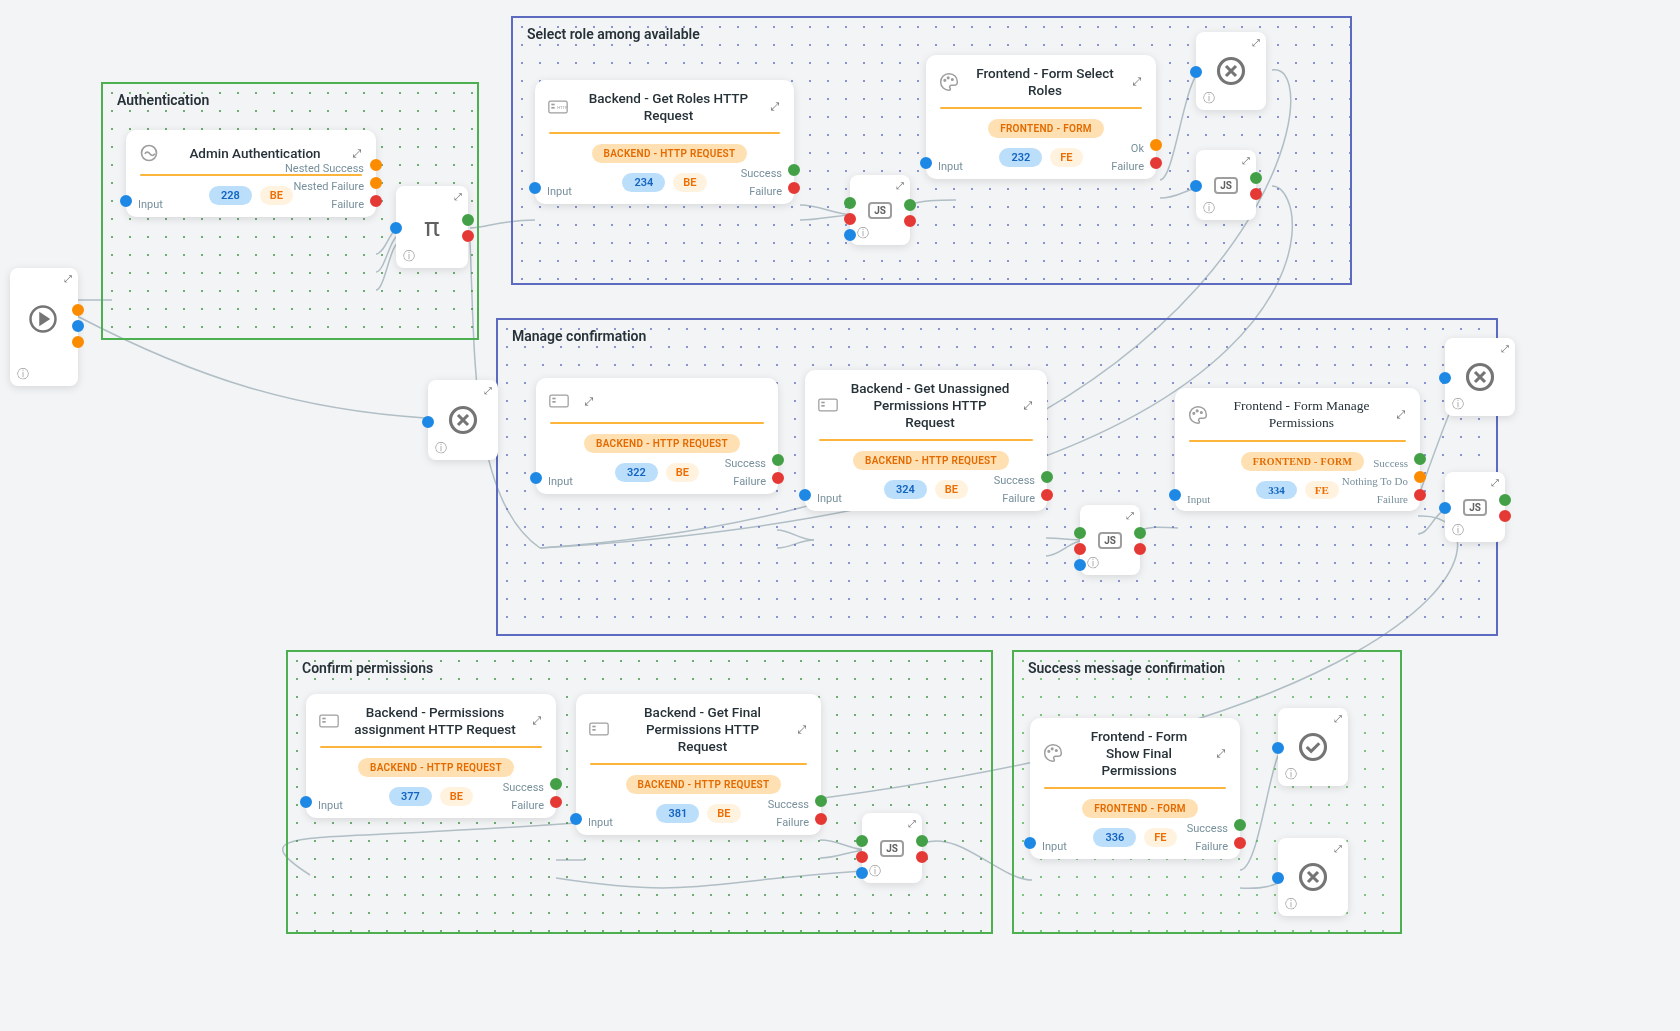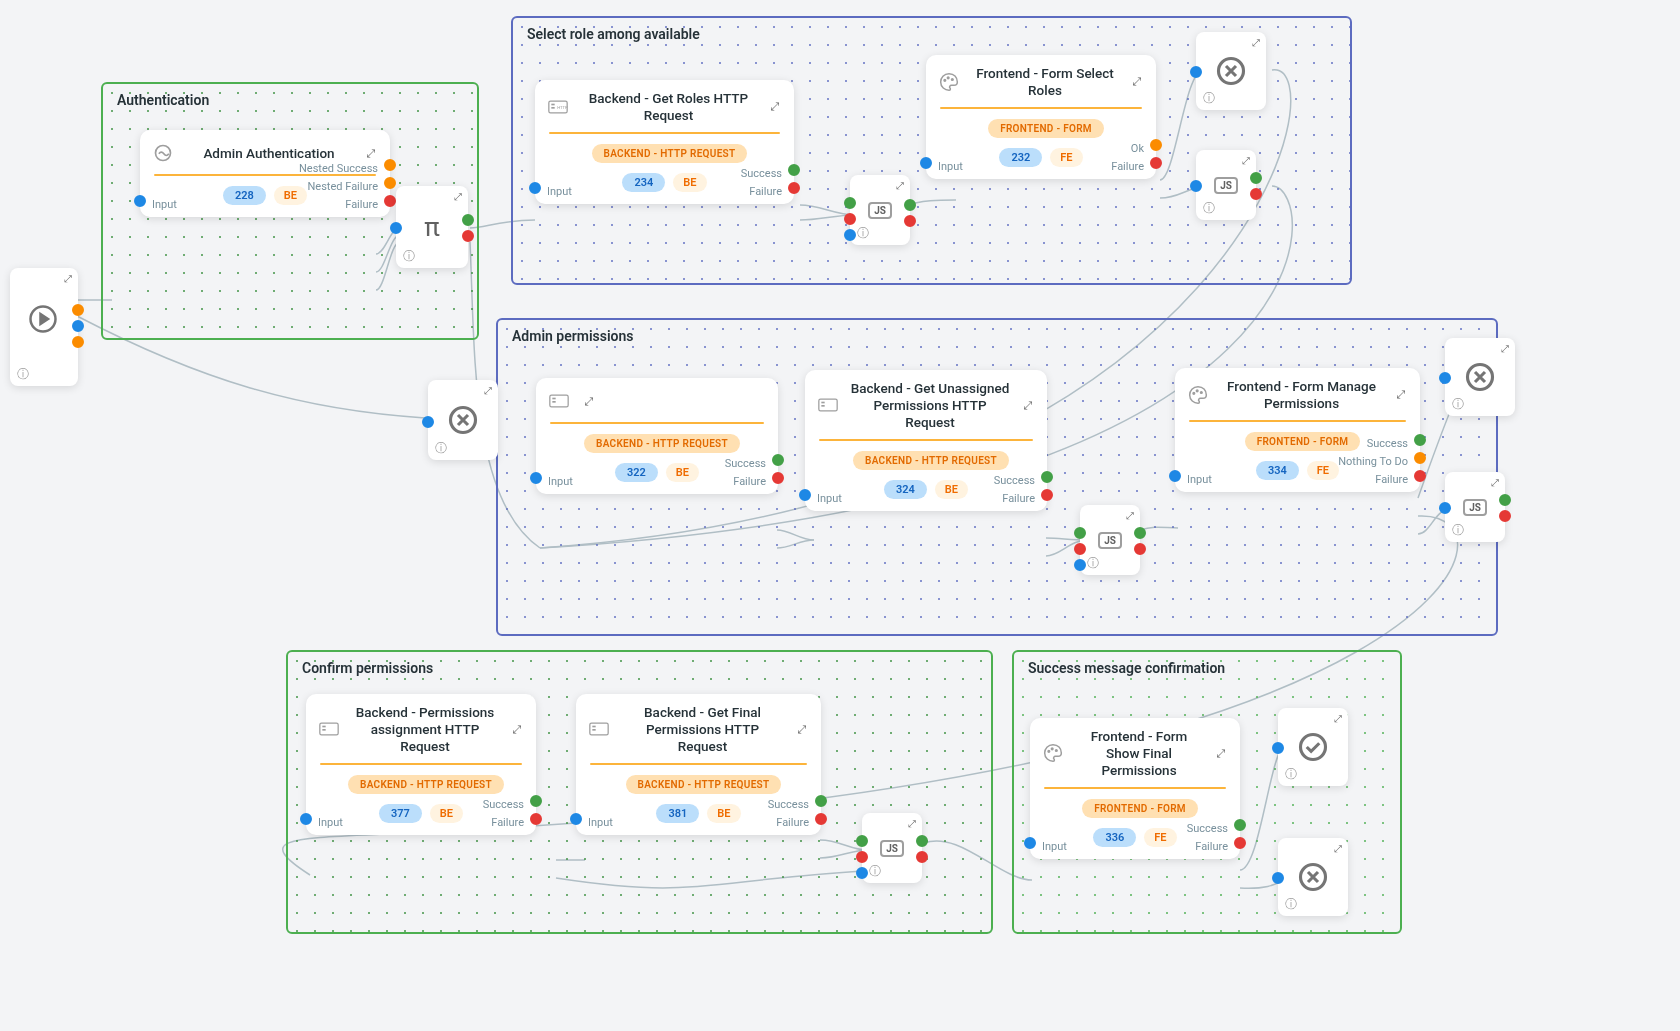--- a/index.html
+++ b/index.html
@@ -10,21 +10,21 @@
     height: 1031px;
     position: relative;
     overflow: hidden;
   }
   .canvas { position: relative; width: 100%; height: 100%; }
   svg.edges { position: absolute; top: 0; left: 0; width: 100%; height: 100%; pointer-events: none; z-index: 1; }
 
   
   .group {
     position: absolute;
-    border-radius: 6px;
+    border-radius: 0;
     z-index: 2;
   }
   .group-green { border: 2px solid #4caf50; }
   .group-purple { border: 2px solid #5c6bc0; }
   .group-title {
     position: absolute;
     top: 8px; left: 14px;
     font-size: 14px;
     font-weight: 600;
     color: #263238;
@@ -192,21 +192,21 @@
     <div class="port p-orange" style="right:-6px; top:36px;"></div>
     <div class="port p-blue" style="right:-6px; top:52px;"></div>
     <div class="port p-orange" style="right:-6px; top:68px;"></div>
   </div>
 
   <div class="group group-green" style="left:101px; top:82px; width:378px; height:258px;">
     <div class="dots dots-green"></div>
     <div class="group-title">Authentication</div>
   </div>
 
-  <div class="node" style="left:140px; top:130px; width:250px;">
+  <div class="node" style="left:126px; top:130px; width:250px;">
     <div class="node-header">
       <span class="node-icon">
         <svg width="20" height="20" viewBox="0 0 24 24" fill="none" stroke="#9e9e9e" stroke-width="2">
             <circle cx="12" cy="12" r="9"></circle>
             <path d="M7 13 Q10 9 13 13 Q16 17 19 13"></path>
           </svg>
       </span>
       <div class="node-title">Admin Authentication</div>
       <span class="expand-btn">⤢</span>
     </div>
@@ -335,21 +335,21 @@
     <span class="mini-expand">⤢</span>
     <span class="js-tag">JS</span>
     <span class="mini-info">ⓘ</span>
     <div class="port p-blue" style="left:-6px; top:30px;"></div>
     <div class="port p-green" style="right:-6px; top:22px;"></div>
     <div class="port p-red" style="right:-6px; top:38px;"></div>
   </div>
 
   <div class="group group-purple" style="left:496px; top:318px; width:1002px; height:318px;">
     <div class="dots dots-purple"></div>
-    <div class="group-title">Admin permissions</div>
+    <div class="group-title">Manage confirmation</div>
   </div>
 
   <div class="node" style="left:536px; top:378px; width:242px;">
     <div class="node-header">
       <span class="node-icon">
         <svg width="20" height="14" viewBox="0 0 24 16">
             <rect x="1" y="1" width="22" height="14" rx="2" fill="none" stroke="#9e9e9e" stroke-width="1.5"></rect>
             <rect x="4" y="4" width="4" height="2" fill="#9e9e9e"></rect>
             <rect x="4" y="8" width="4" height="2" fill="#9e9e9e"></rect>
           </svg>
@@ -404,21 +404,21 @@
     <span class="mini-expand">⤢</span>
     <span class="js-tag">JS</span>
     <span class="mini-info">ⓘ</span>
     <div class="port p-green" style="left:-6px; top:22px;"></div>
     <div class="port p-red" style="left:-6px; top:38px;"></div>
     <div class="port p-blue" style="left:-6px; top:54px;"></div>
     <div class="port p-green" style="right:-6px; top:22px;"></div>
     <div class="port p-red" style="right:-6px; top:38px;"></div>
   </div>
 
-  <div class="node" style="left:1175px; top:368px; width:245px;">
+  <div class="node" style="left:1175px; top:388px; width:245px;font-family:Liberation Serif, serif;">
     <div class="node-header">
       <span class="node-icon">
         <svg width="20" height="20" viewBox="0 0 24 24" fill="none" stroke="#9e9e9e" stroke-width="1.8">
             <path d="M12 2 C6 2 2 7 2 12 C2 18 7 22 12 22 C14 22 14 20 13 19 C12 18 13 16 15 16 L18 16 C21 16 22 14 22 12 C22 6 18 2 12 2 Z"></path>
             <circle cx="7" cy="10" r="1" fill="#9e9e9e"></circle>
             <circle cx="11" cy="7" r="1" fill="#9e9e9e"></circle>
             <circle cx="16" cy="9" r="1" fill="#9e9e9e"></circle>
           </svg>
       </span>
       <div class="node-title">Frontend - Form Manage Permissions</div>
@@ -460,21 +460,21 @@
     <div class="port p-blue" style="left:-6px; top:30px;"></div>
     <div class="port p-green" style="right:-6px; top:22px;"></div>
     <div class="port p-red" style="right:-6px; top:38px;"></div>
   </div>
 
   <div class="group group-green" style="left:286px; top:650px; width:707px; height:284px;">
     <div class="dots dots-green"></div>
     <div class="group-title">Confirm permissions</div>
   </div>
 
-  <div class="node" style="left:306px; top:694px; width:230px;">
+  <div class="node" style="left:306px; top:694px; width:250px;">
     <div class="node-header">
       <span class="node-icon">
         <svg width="20" height="14" viewBox="0 0 24 16">
             <rect x="1" y="1" width="22" height="14" rx="2" fill="none" stroke="#9e9e9e" stroke-width="1.5"></rect>
             <rect x="4" y="4" width="4" height="2" fill="#9e9e9e"></rect>
             <rect x="4" y="8" width="4" height="2" fill="#9e9e9e"></rect>
           </svg>
       </span>
       <div class="node-title">Backend - Permissions assignment HTTP Request</div>
       <span class="expand-btn">⤢</span>

